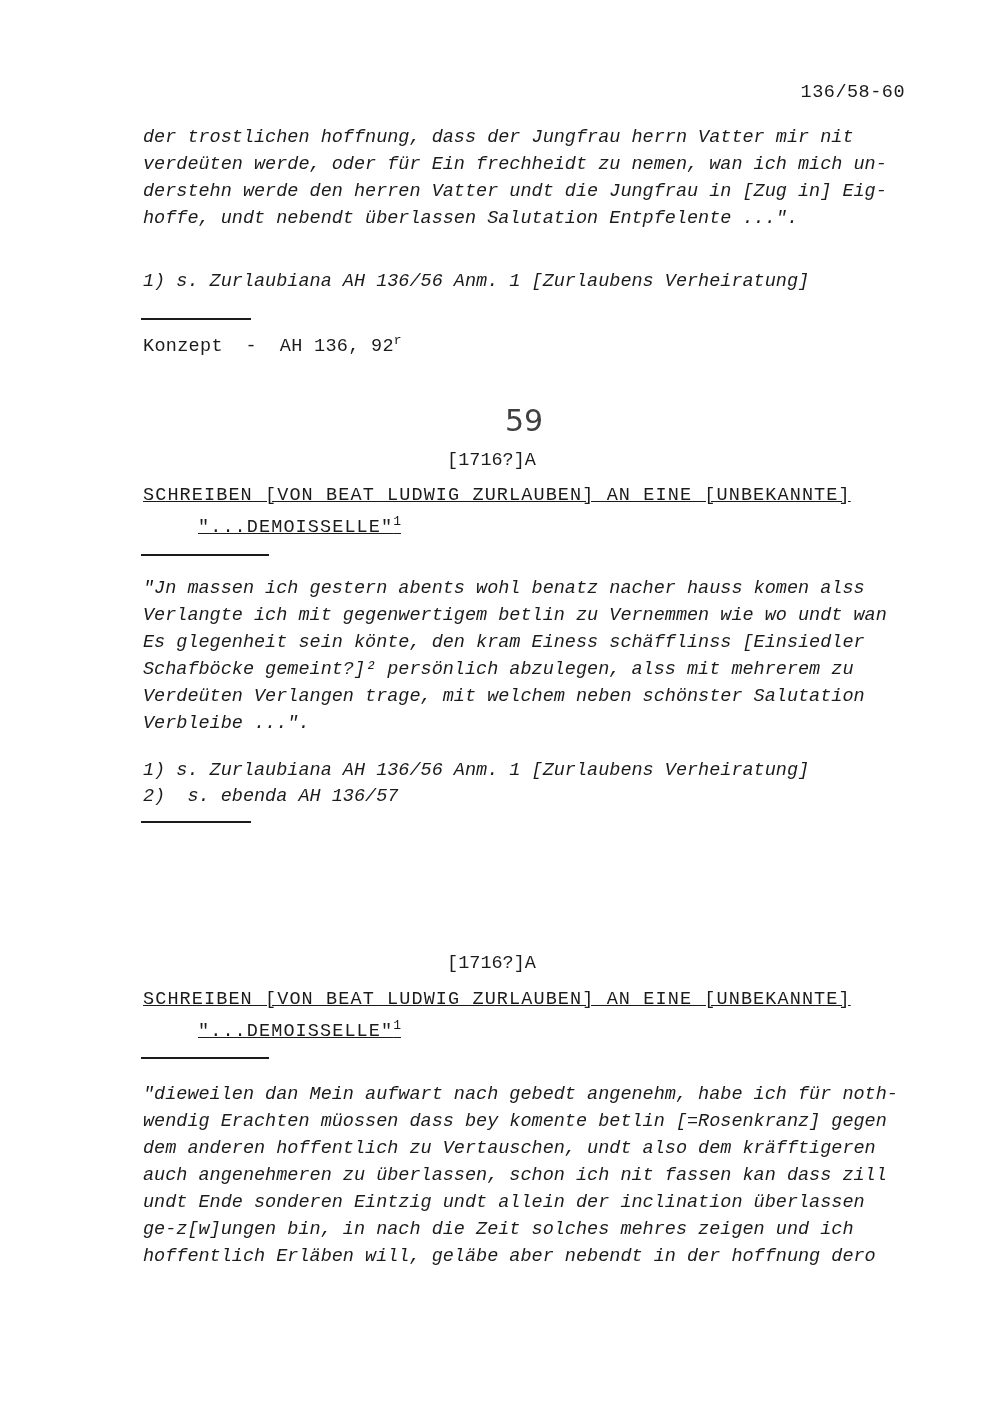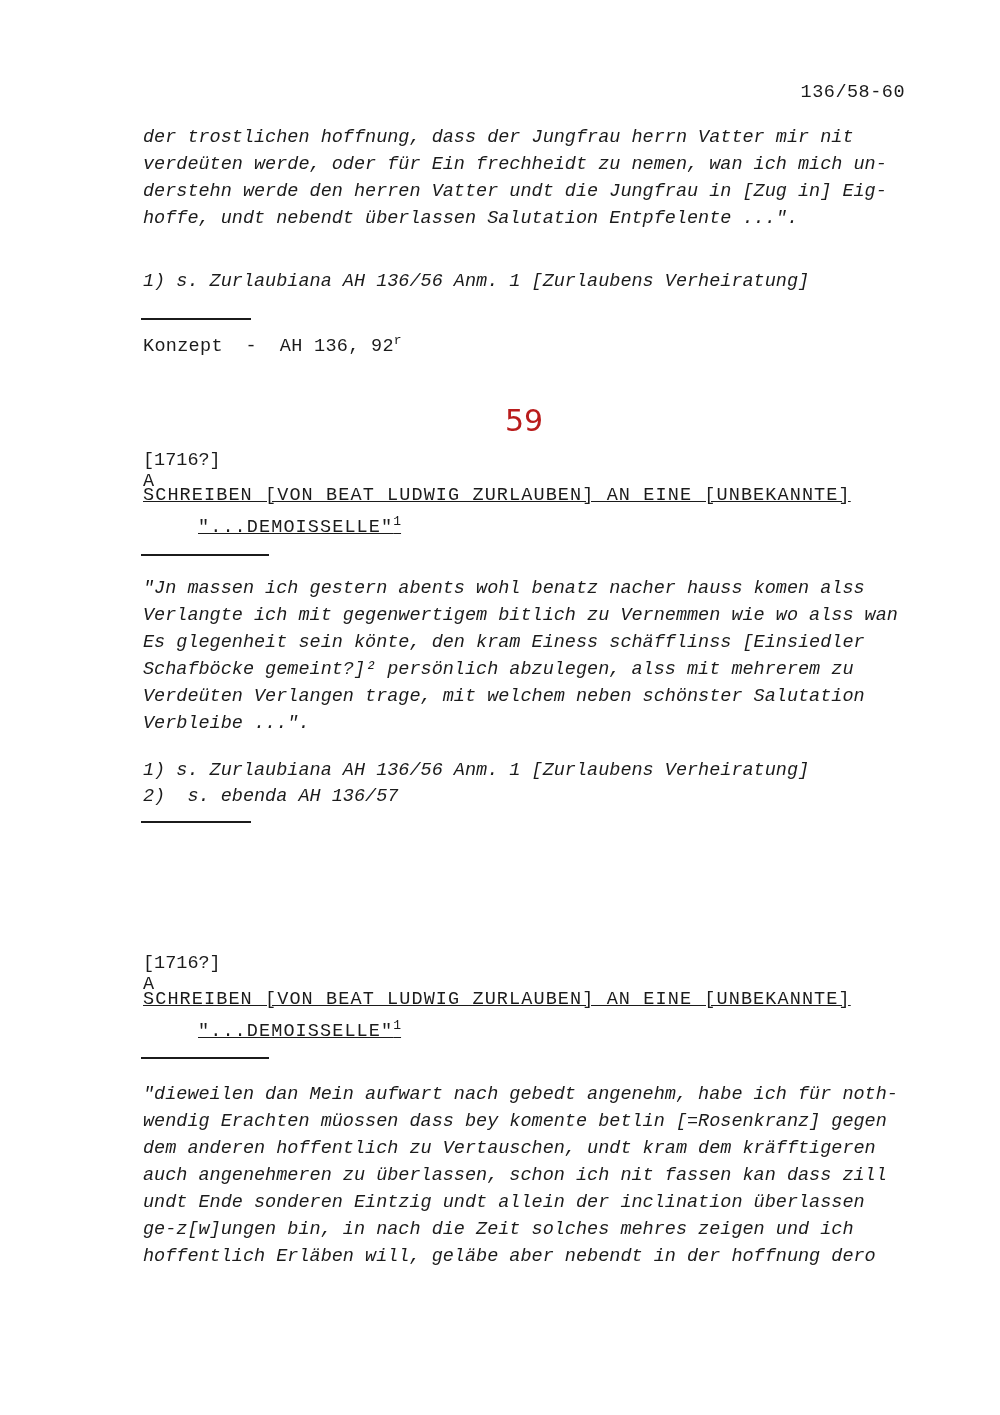--- a/index.html
+++ b/index.html
@@ -27,25 +27,25 @@
   .rule {
     background: #1b1b1b; height: 2px; left: 141px;
   }
   .rule-title { width: 128px; }
   .rule-source { width: 110px; }
   .source-line { left: 143px; letter-spacing: 0.3px; }
   .source-line sup { font-size: 13px; }
   .entry-number {
     left: 143px; width: 762px; text-align: center;
     font-family: "DejaVu Sans", "Liberation Sans", sans-serif;
-    font-size: 30px; font-weight: 400; color: #b91c1c;
+    font-size: 30px; font-weight: 400; color: #404040;
   }
   .date-row {
     left: 143px; width: 762px;
-    display: flex; justify-content: space-between; flex-direction: column;
+    display: flex; justify-content: center;
   }
   .siglum { padding-right: 65px; }
   .title-block { left: 143px; width: 800px; line-height: 26px; letter-spacing: 1.1px; text-decoration: underline; }
   .title-line2 { padding-left: 55px; }
   .title-block sup { font-size: 13px; letter-spacing: 0; }
 </style>
 </head>
 <body>
 
 <div class="page">
@@ -76,21 +76,21 @@
 
   <div class="abs title-block" style="top:483px">
     <div class="line">SCHREIBEN [VON BEAT LUDWIG ZURLAUBEN] AN EINE [UNBEKANNTE]</div>
     <div class="title-line2 line"><span class="text-run">"...DEMOISSELLE"</span><sup>1</sup></div>
   </div>
 
   <div class="abs rule rule-title" style="top:554px"></div>
 
   <div class="abs body-left quote-block mono-lines" style="top:575px">
       <div class="line">"Jn massen ich gestern abents wohl benatz nacher hauss komen alss</div>
-      <div class="line">Verlangte ich mit gegenwertigem bitlich zu Vernemmen wie wo alss wan</div>
+      <div class="line">Verlangte ich mit gegenwertigem betlin zu Vernemmen wie wo undt wan</div>
       <div class="line">Es glegenheit sein könte, den kram Einess schäfflinss [Einsiedler</div>
       <div class="line">Schafböcke gemeint?]² persönlich abzulegen, alss mit mehrerem zu</div>
       <div class="line">Verdeüten Verlangen trage, mit welchem neben schönster Salutation</div>
       <div class="line">Verbleibe ...".</div>
     </div>
 
   <div class="abs body-left footnote-block mono-lines" style="top:758px">
       <div class="line">1) s. Zurlaubiana AH 136/56 Anm. 1 [Zurlaubens Verheiratung]</div>
       <div class="line">2)  s. ebenda AH 136/57</div>
     </div>
@@ -107,20 +107,20 @@
   <div class="abs title-block" style="top:987px">
     <div class="line">SCHREIBEN [VON BEAT LUDWIG ZURLAUBEN] AN EINE [UNBEKANNTE]</div>
     <div class="title-line2 line"><span class="text-run">"...DEMOISSELLE"</span><sup>1</sup></div>
   </div>
 
   <div class="abs rule rule-title" style="top:1057px"></div>
 
   <div class="abs body-left quote-block mono-lines" style="top:1081px">
       <div class="line">"dieweilen dan Mein aufwart nach gebedt angenehm, habe ich für noth-</div>
       <div class="line">wendig Erachten müossen dass bey komente betlin [=Rosenkranz] gegen</div>
-      <div class="line">dem anderen hoffentlich zu Vertauschen, undt kram dem kräfftigeren</div>
+      <div class="line">dem anderen hoffentlich zu Vertauschen, undt also dem kräfftigeren</div>
       <div class="line">auch angenehmeren zu überlassen, schon ich nit fassen kan dass zill</div>
       <div class="line">undt Ende sonderen Eintzig undt allein der inclination überlassen</div>
       <div class="line">ge-z[w]ungen bin, in nach die Zeit solches mehres zeigen und ich</div>
       <div class="line">hoffentlich Erläben will, geläbe aber nebendt in der hoffnung dero</div>
     </div>
 
 </div>
 
 </body></html>

